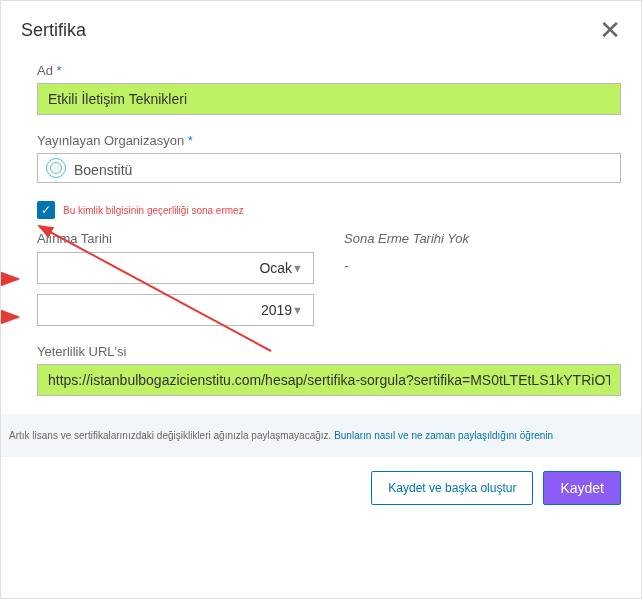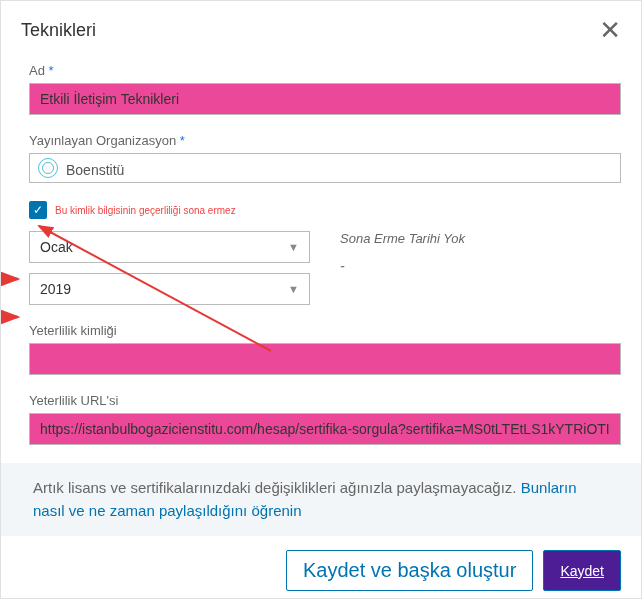--- a/index.html
+++ b/index.html
@@ -29,42 +29,41 @@
     .close-btn {
       font-size: 26px;
       font-weight: 300;
       color: #666;
       cursor: pointer;
       line-height: 1;
       background: none;
       border: none;
     }
     .modal-body {
-      padding: 10px 20px 0 20px;
-      margin-left: 8px;
+      padding: 10px 20px 0 36px;
     }
     .field {
       margin-bottom: 18px;
     }
     .field-label {
       display: block;
       font-size: 13px;
       color: #666;
       margin-bottom: 5px;
     }
     .required {
       color: #1a73e8;
     }
     .text-input {
       width: 100%;
       padding: 7px 10px;
       border: 1px solid #bbb;
       font-size: 14px;
       color: #333;
-      background: #ec4899;
+      background: #bef264;
     }
     .org-input-wrap {
       display: flex;
       align-items: flex-end;
       width: 100%;
       border: 1px solid #bbb;
       padding: 4px 8px;
       background: #fff;
     }
     .org-logo {
@@ -130,89 +129,88 @@
       display: block;
     }
     .select {
       width: 100%;
       padding: 7px 10px;
       border: 1px solid #bbb;
       font-size: 14px;
       color: #333;
       background: #fff;
       display: flex;
-      justify-content: space-between;
+      justify-content: flex-end;
       align-items: center;
       cursor: pointer;
       margin-bottom: 10px;
     }
     .select-arrow {
       color: #888;
       font-size: 11px;
     }
     .dash {
       color: #777;
       font-size: 14px;
       padding-top: 6px;
     }
     .footer-note {
       background: #f3f6f8;
-      padding: 14px 32px;
-      font-size: 15px;
+      padding: 14px 8px;
+      font-size: 10px;
       color: #666;
       line-height: 1.5;
       margin-top: 8px;
     }
     .footer-note a {
       color: #0073b1;
       text-decoration: none;
     }
     .button-row {
       display: flex;
       justify-content: flex-end;
       gap: 10px;
       padding: 14px 20px;
       background: #fff;
     }
     .btn-secondary {
       padding: 8px 16px;
       border: 1px solid #0073b1;
       background: #fff;
       color: #0073b1;
-      font-size: 20px;
+      font-size: 12px;
       font-weight: 500;
       cursor: pointer;
       border-radius: 2px;
     }
     .btn-primary {
       padding: 8px 16px;
       border: 1px solid #0073b1;
-      background: #4c1d95;
+      background: #8b5cf6;
       color: #fff;
       font-size: 14px;
       font-weight: 500;
       cursor: pointer;
       border-radius: 2px;
-      text-decoration: underline;
     }
     
     .arrow-overlay {
       position: absolute;
       top: 0;
       left: 0;
       width: 642px;
       height: 599px;
       pointer-events: none;
     }
   </style>
 </head>
 <body>
 
 <div class="modal-header">
-  <div class="modal-title">Teknikleri</div>
+  <div class="modal-title">Sertifika</div>
   <button class="close-btn">
     <span>✕</span>
   </button>
 </div>
 
 <div class="modal-body">
 
   <div class="field">
     <label class="field-label">
       <span>Ad</span>
@@ -232,39 +230,36 @@
     </div>
   </div>
 
   <div class="checkbox-row">
     <div class="checkbox">✓</div>
     <span class="checkbox-label">Bu kimlik bilgisinin geçerliliği sona ermez</span>
   </div>
 
   <div class="date-row">
     <div class="date-col">
+      <span class="date-label">Alınma Tarihi</span>
       <div class="select">
         <span>Ocak</span>
         <span class="select-arrow">▼</span>
       </div>
       <div class="select">
         <span>2019</span>
         <span class="select-arrow">▼</span>
       </div>
     </div>
     <div class="date-col-right">
       <span class="date-label">Sona Erme Tarihi Yok</span>
       <div class="dash">-</div>
     </div>
   </div>
 
-  <div class="field">
-    <label class="field-label">Yeterlilik kimliği</label>
-    <input type="text" class="text-input" value="" style="">
-  </div>
 
   <div class="field">
     <label class="field-label">Yeterlilik URL'si</label>
     <input type="text" class="text-input" value="https://istanbulbogazicienstitu.com/hesap/sertifika-sorgula?sertifika=MS0tLTEtLS1kYTRiOTIzN2JhY2NjZGYxO'" style="">
   </div>
 
 </div>
 
 <div class="footer-note">
   <span>Artık lisans ve sertifikalarınızdaki değişiklikleri ağınızla paylaşmayacağız. </span><a href="#">Bunların nasıl ve ne zaman paylaşıldığını öğrenin</a>

